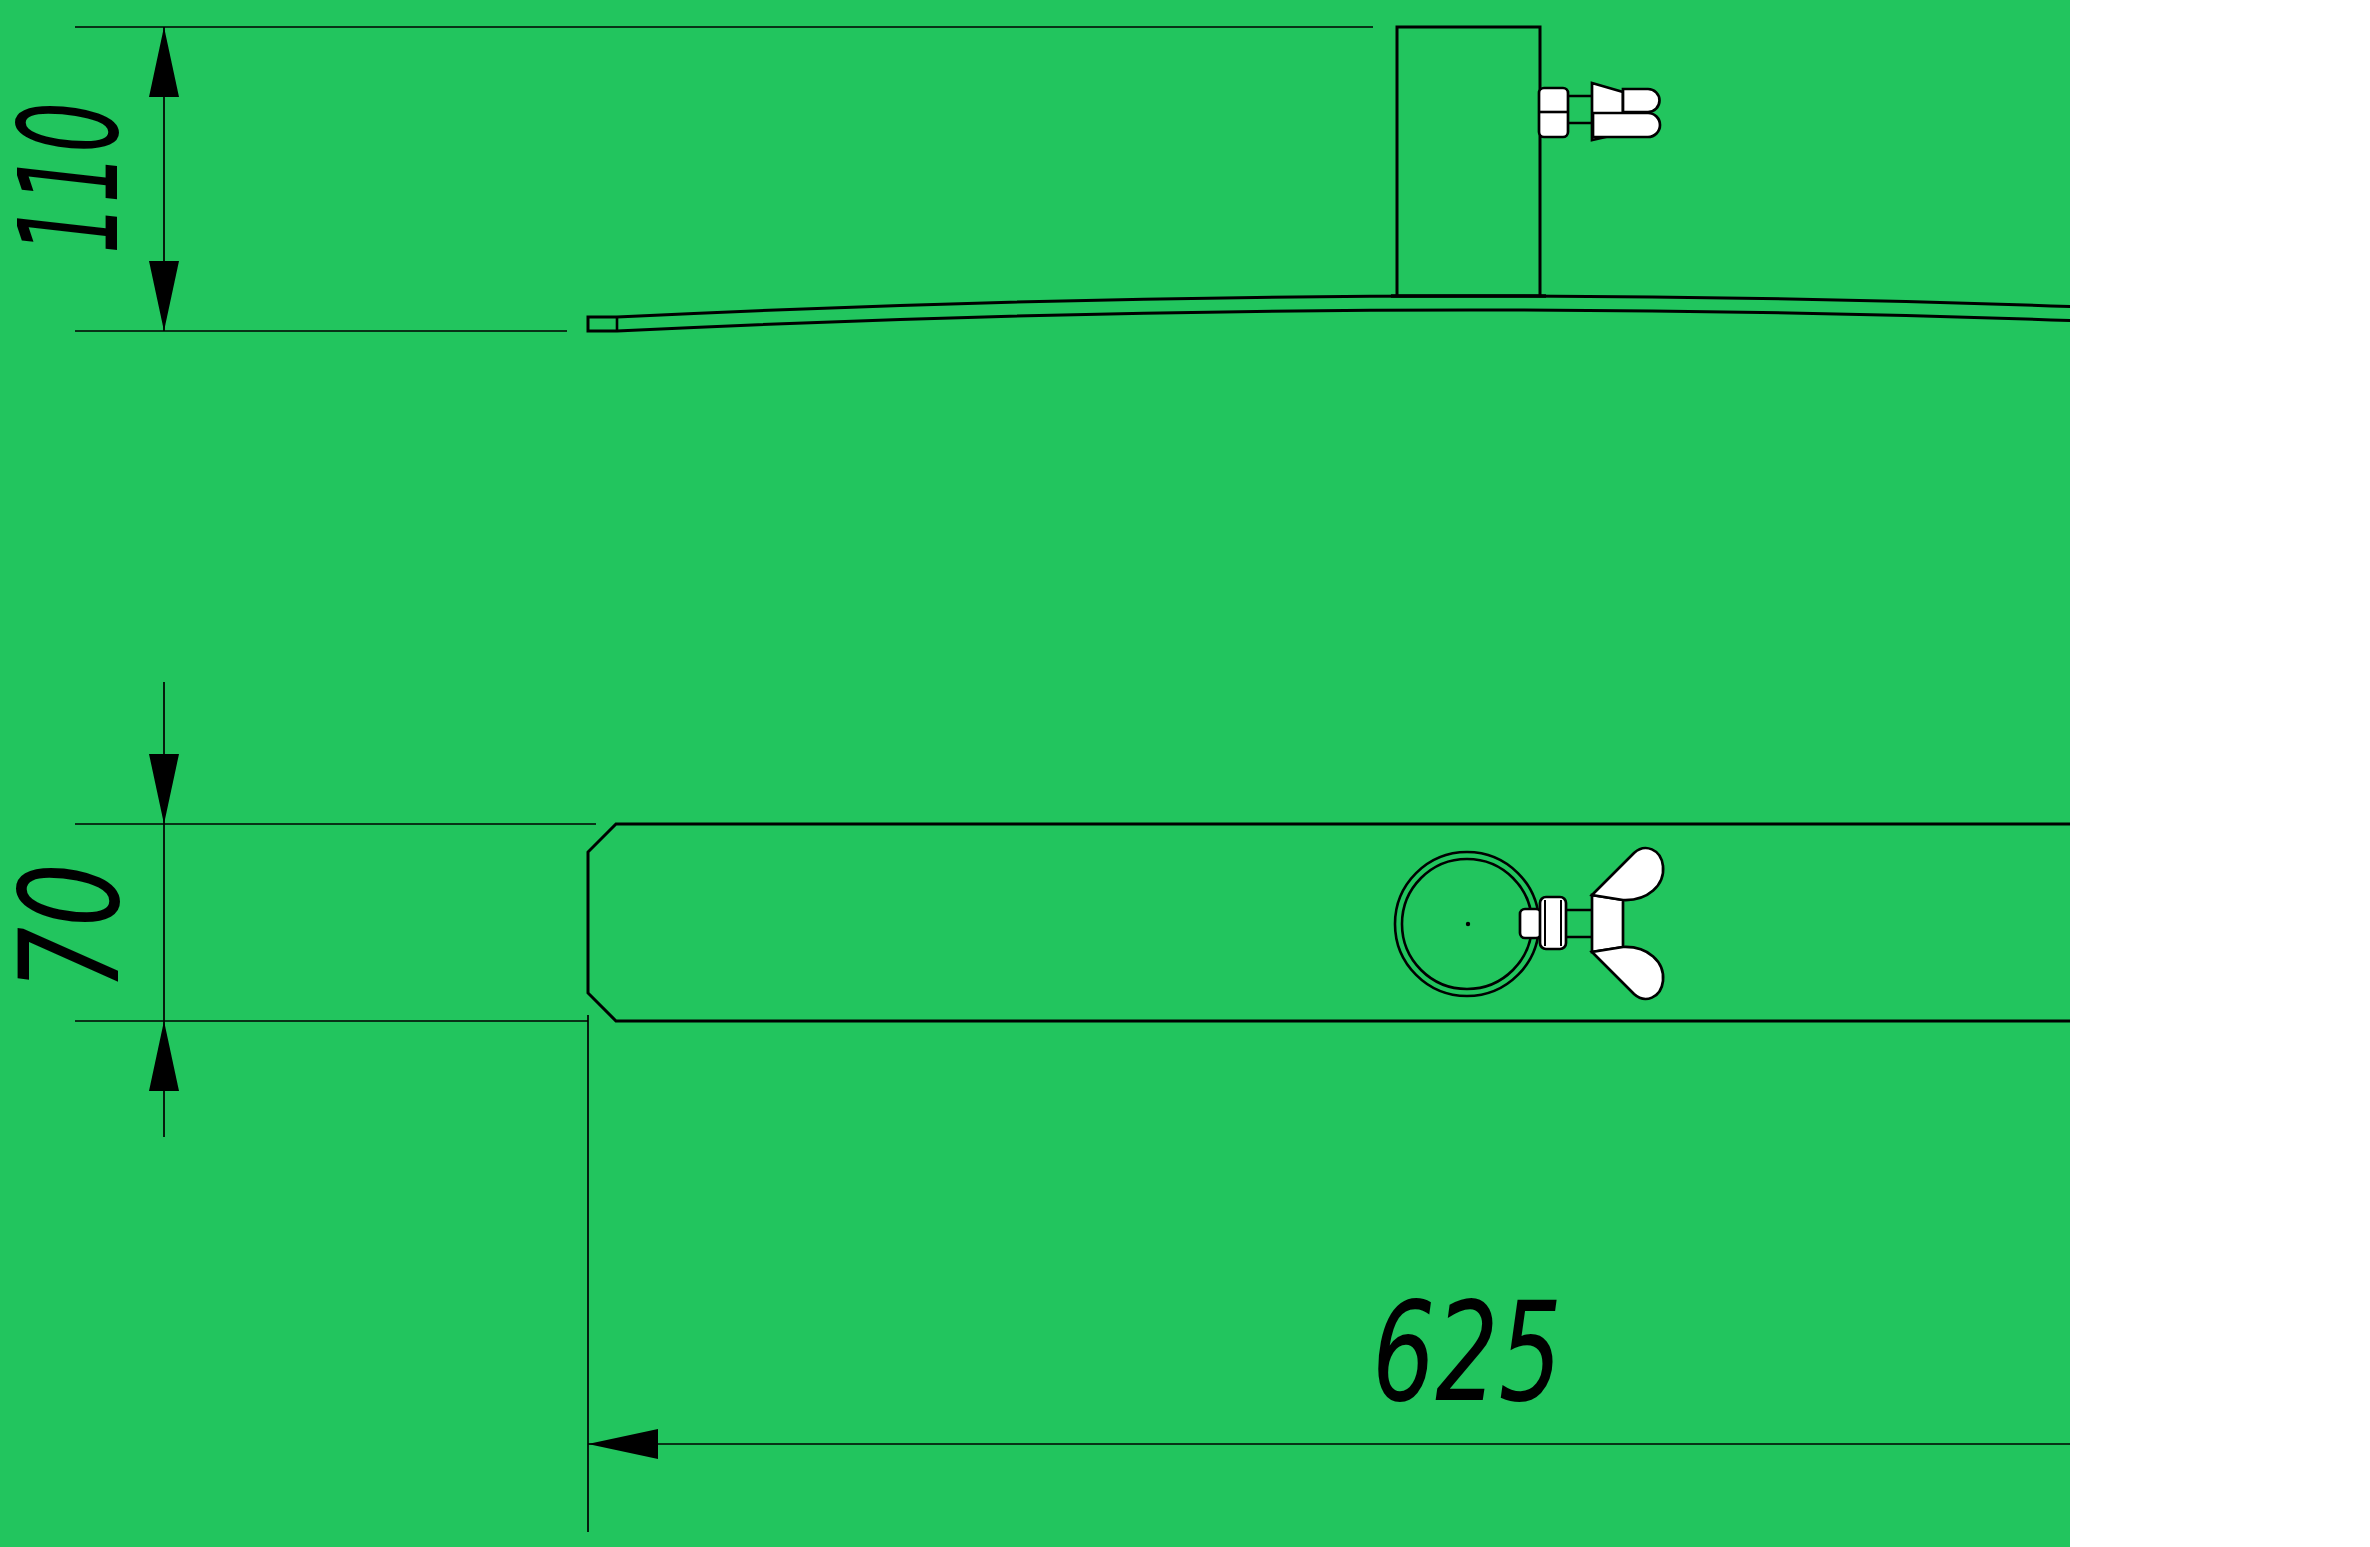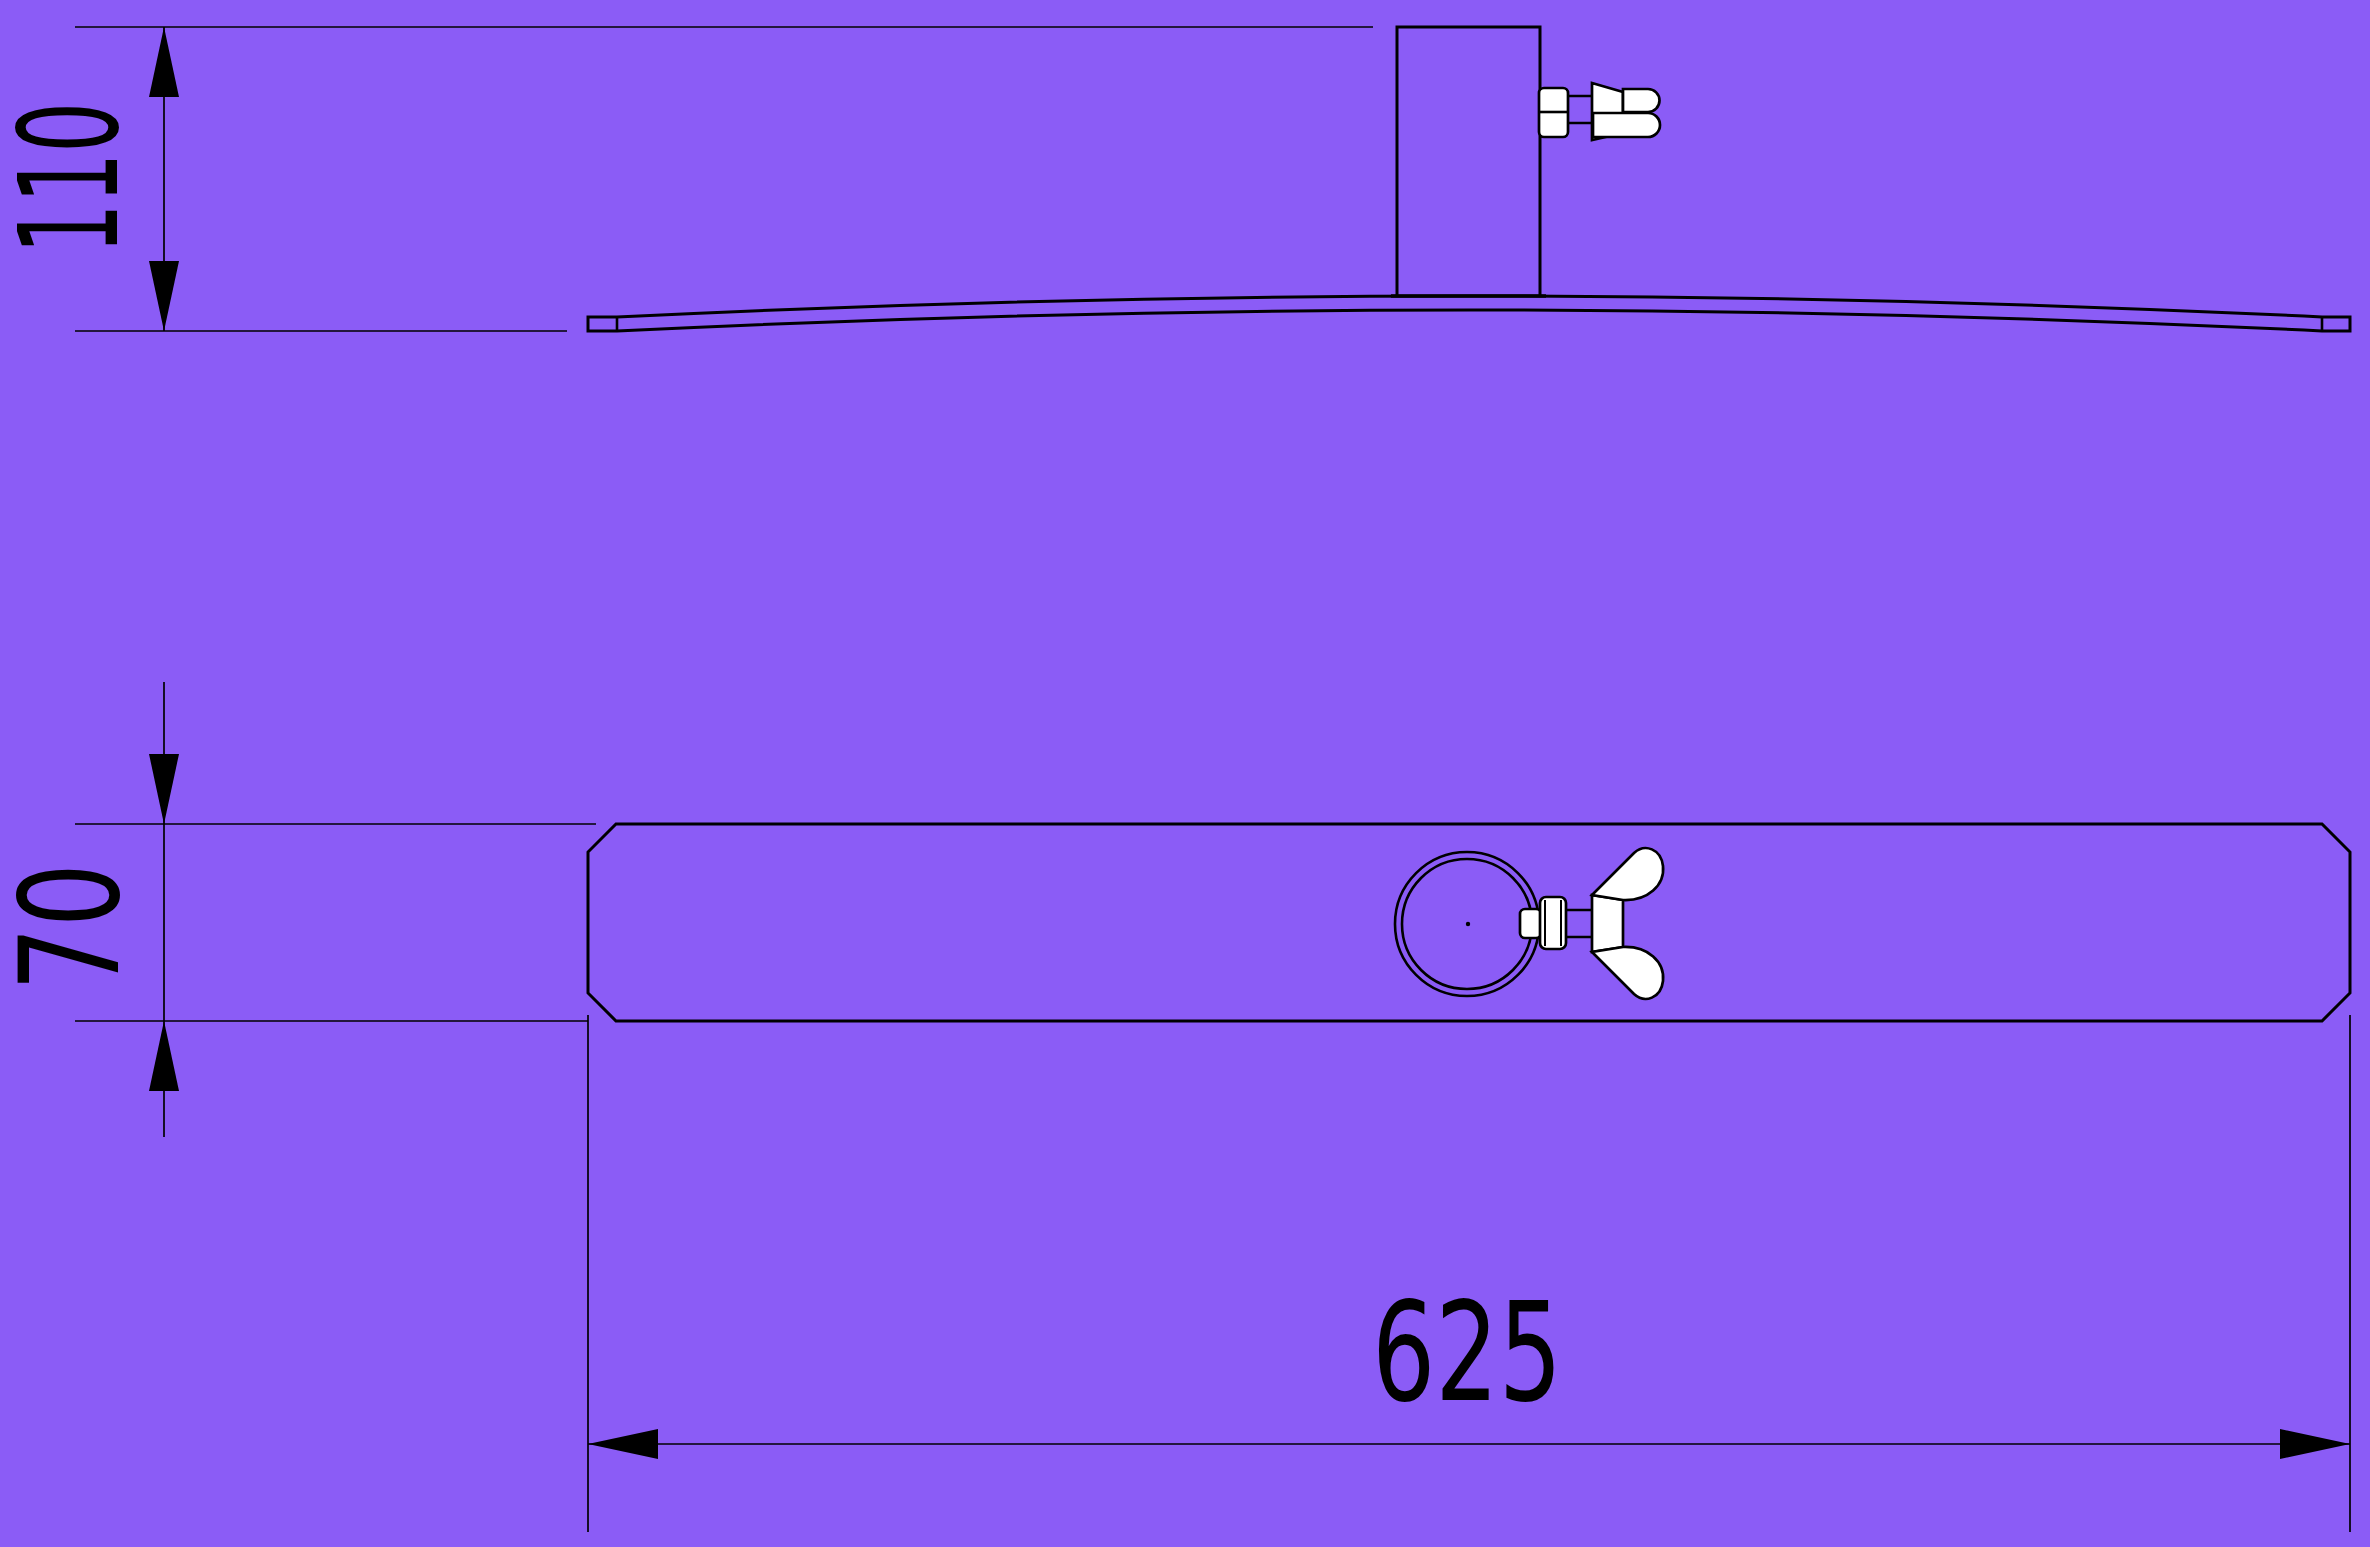--- a/index.html
+++ b/index.html
@@ -2,24 +2,25 @@
 <html><head>
 <meta charset="utf-8">
 <style>
   html, body {
     margin: 0;
     padding: 0;
     background: #ffffff;
   }
   .canvas {
     position: relative;
-    width: 2370px;
+    width: 2070px;
     height: 1547px;
-    background: #8b5cf6;
+    background: #22c55e;
     overflow: hidden;
+    font-style: italic;
   }
   .canvas svg { display: block; }
   
   .ol   { fill: none; stroke: #000; stroke-width: 3;   stroke-linecap: butt; }
   .ol2  { fill: none; stroke: #000; stroke-width: 2.6; stroke-linecap: butt; }
   .olf  { fill: #fff; stroke: #000; stroke-width: 2.7; }
   .thin { fill: none; stroke: #000; stroke-width: 1.7; }
   .thin2{ fill: none; stroke: #000; stroke-width: 2;   }
   .arr  { fill: #000; stroke: none; }
   .dot  { fill: #000; stroke: none; }

